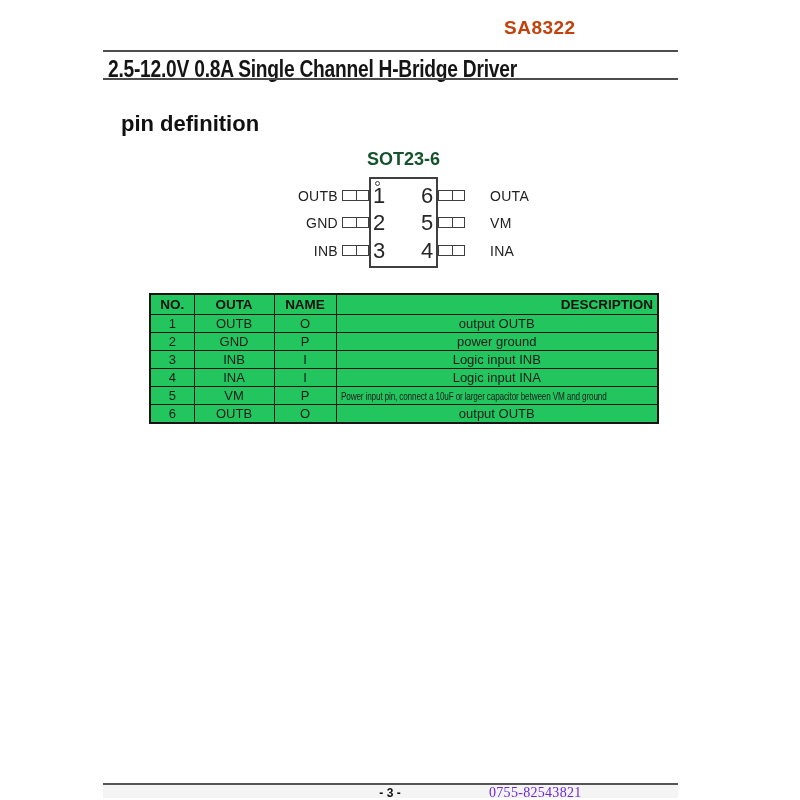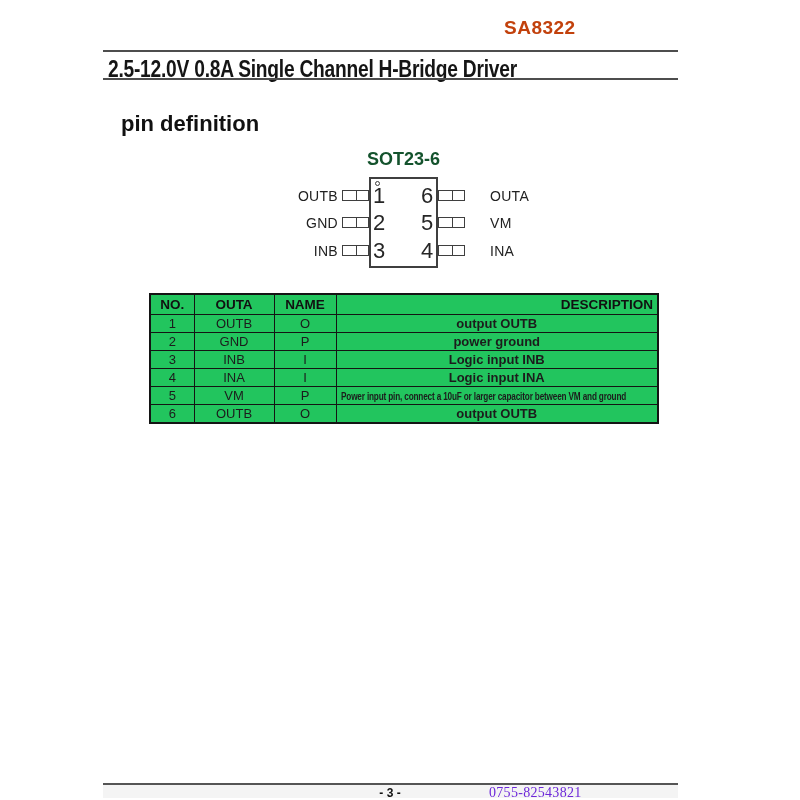--- a/index.html
+++ b/index.html
@@ -40,21 +40,21 @@
   
   .pin-table-wrap{left:149px;top:293px;}
   table.pin-table{border-collapse:collapse;table-layout:fixed;width:508px;border:2px solid #141414;background:#22c55e;}
   table.pin-table th, table.pin-table td{
     border:1.5px solid #141414;padding:0 4px;vertical-align:middle;overflow:hidden;white-space:nowrap;
   }
   table.pin-table th{height:19px;font-size:13.5px;font-weight:bold;color:#111;}
   table.pin-table td{height:17px;font-size:13px;color:#1c1c1c;text-align:center;}
   .col-no{width:44px;} .col-name{width:80px;} .col-type{width:62px;} .col-desc{width:322px;}
   th.h-desc{text-align:right;padding-left:7px;}
-  td.c-desc{text-align:left;padding-left:7px;font-weight:bold;font-size:12.5px;}
+  td.c-desc{text-align:left;padding-left:7px;font-weight:normal;font-size:12.5px;}
   td.c-desc .small{display:inline-block;font-size:10px;letter-spacing:-0.2px;transform:scaleX(0.82);transform-origin:0 50%;}
 
   
   .footer-rule{left:103px;top:783px;width:575px;height:2px;background:#555;}
   .footer-band{left:103px;top:785px;width:575px;height:13px;background:#f4f4f4;}
   .footer-page{left:355px;top:786px;width:70px;text-align:center;font-size:12px;font-weight:bold;color:#111;}
   .footer-phone{left:489px;top:785px;font-family:"Liberation Serif", serif;font-size:14px;color:#6d28d9;letter-spacing:0.3px;}
 </style>
 </head>
 <body>

